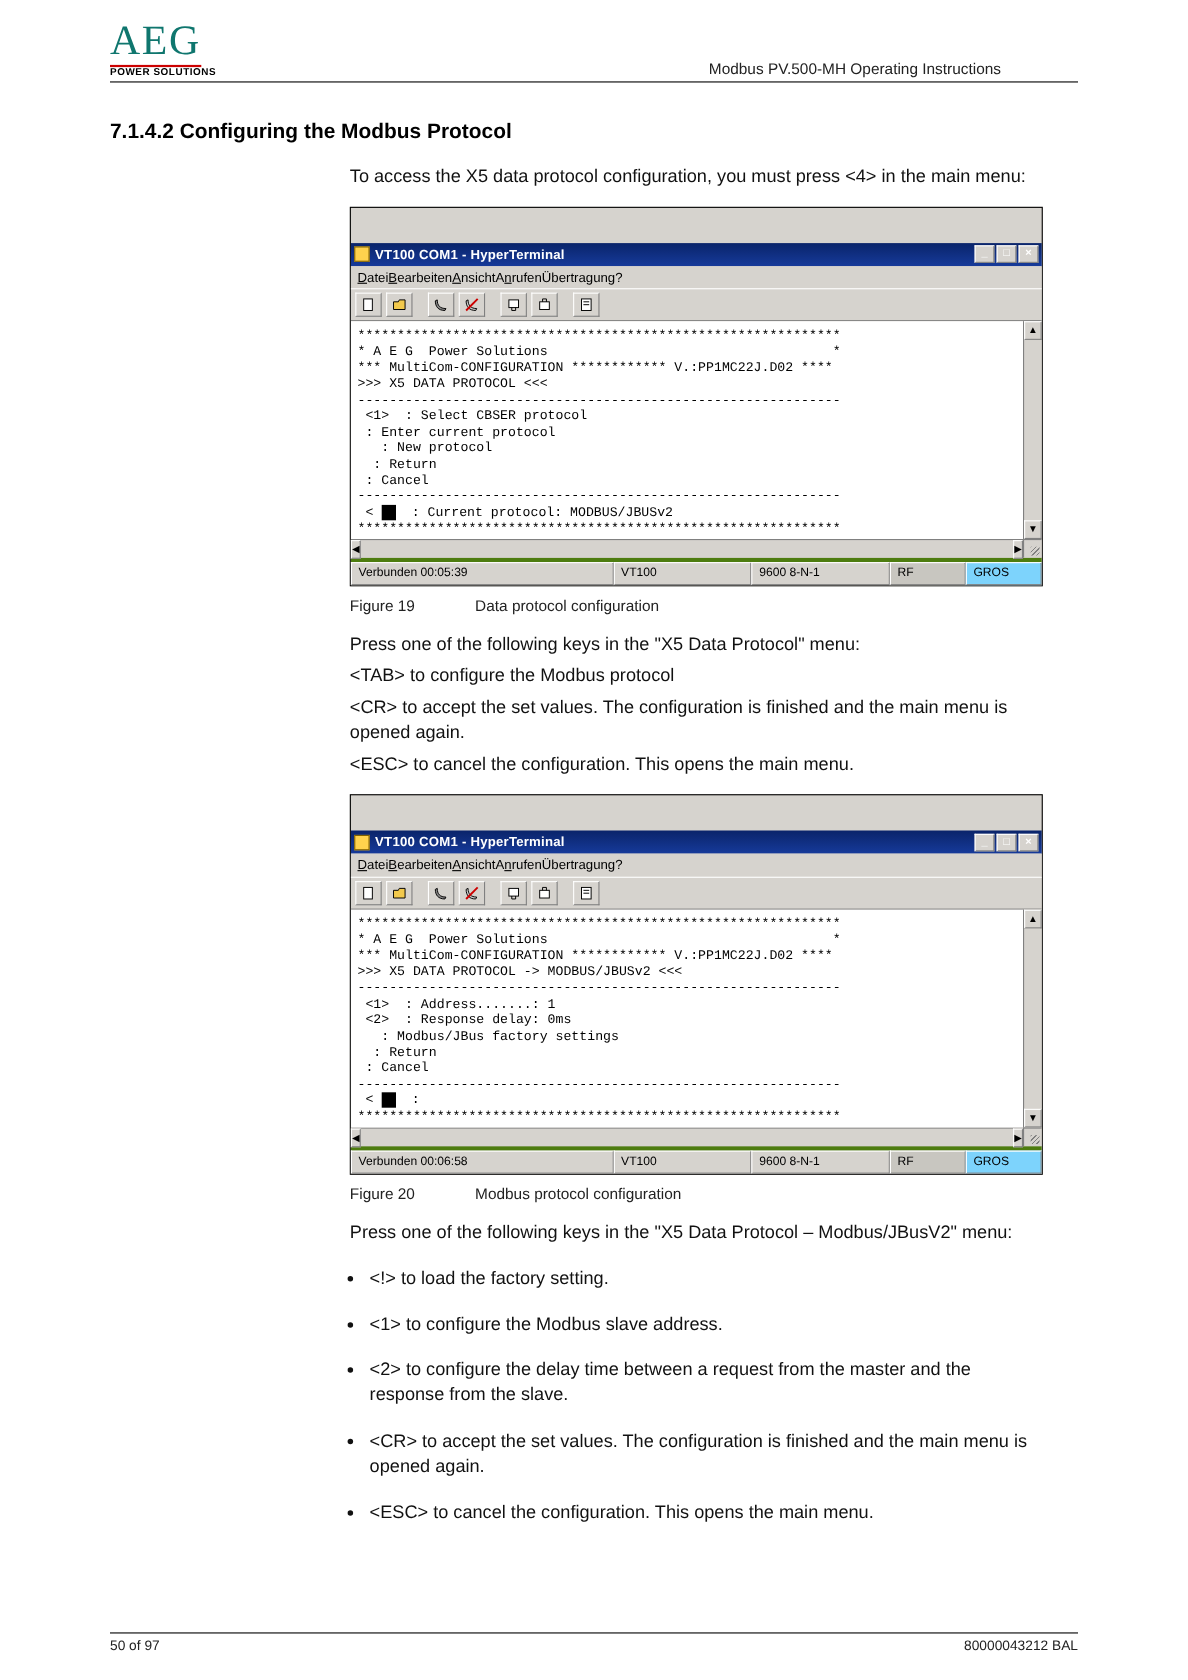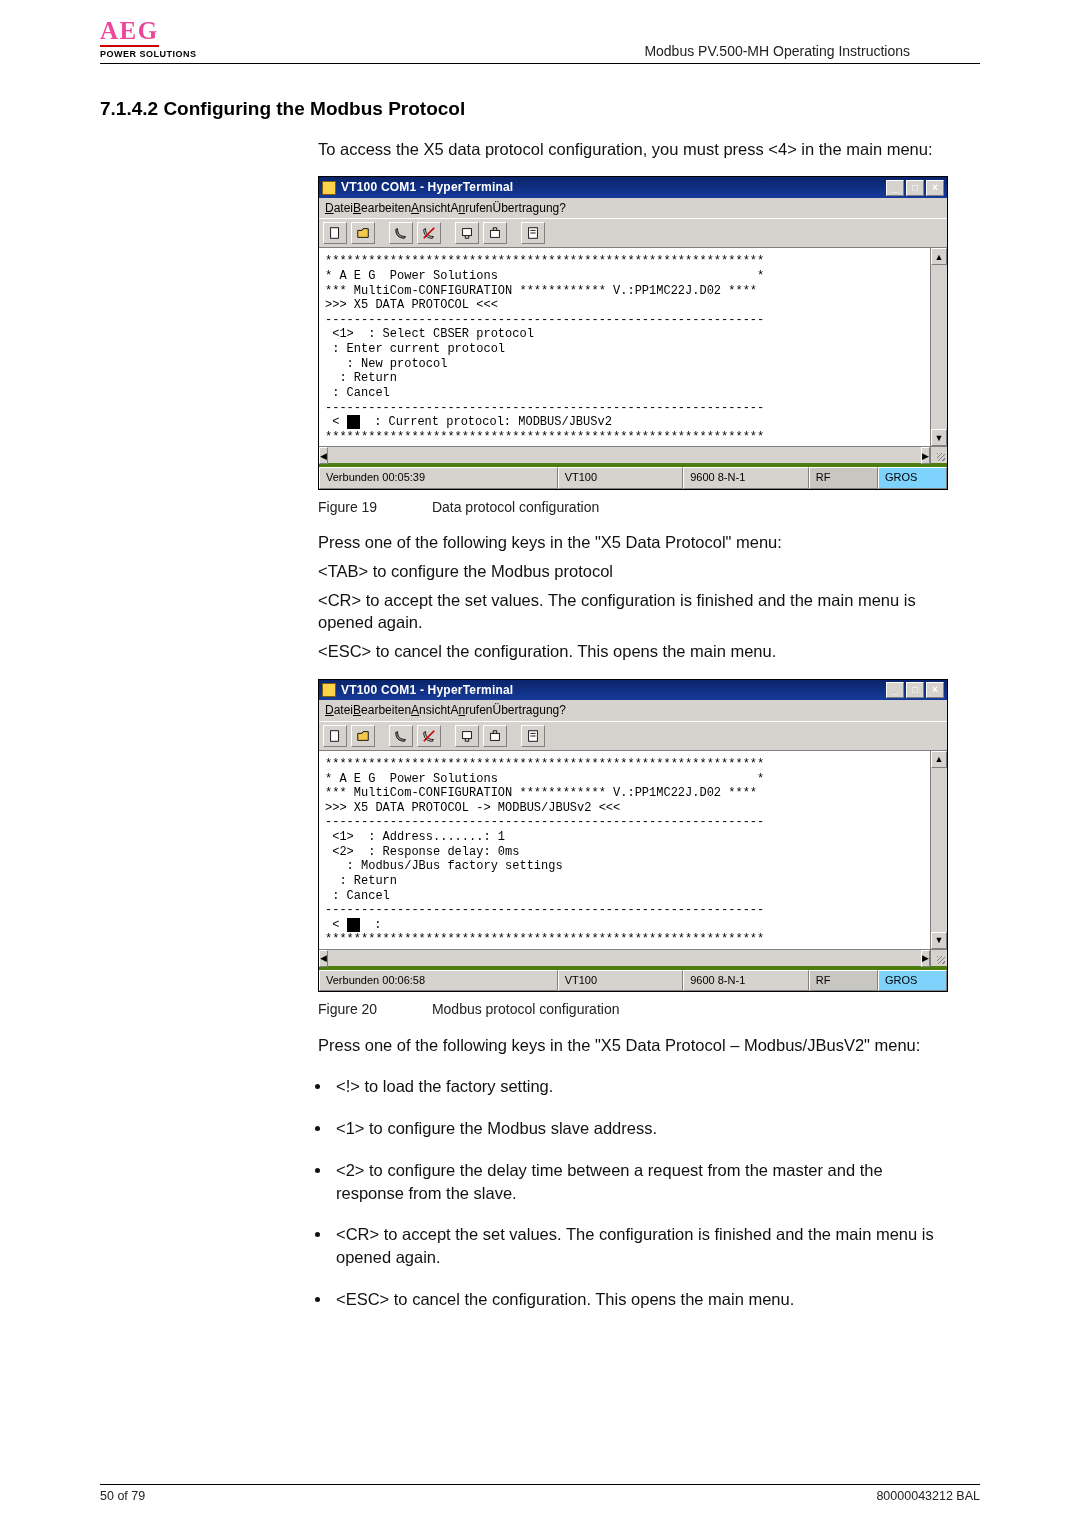--- a/index.html
+++ b/index.html
@@ -1,39 +1,39 @@
 <!DOCTYPE html>
 <html><head>
 <meta charset="utf-8">
 <style>
   * { box-sizing: border-box; margin: 0; padding: 0; }
   html, body { width: 1080px; height: 1527px; background: #fff; font-family: Arial, Helvetica, sans-serif; color: #000; }
   .page { position: relative; width: 1080px; height: 1527px; padding: 20px 100px 30px 100px; }
   .header-row { display: flex; align-items: flex-end; justify-content: space-between; margin-bottom: 4px; }
   .header-text { font-size: 14px; text-align: right; flex: 1; padding-right: 70px; color: #222; }
   .logo-wrap { width: 130px; }
-  .logo-red { color: #ec4899; font-family: Georgia, 'Times New Roman', serif; font-weight: 700; font-size: 25px; letter-spacing: 1.5px; line-height: 0.9; }
+  .logo-red { color: #0f766e; font-family: Georgia, 'Times New Roman', serif; font-weight: 400; font-size: 38px; letter-spacing: 1.5px; line-height: 0.9; }
   .logo-red .u-under { position: relative; }
   .logo-red .u-under::after { content: ""; position: absolute; left: 0; right: 0; height: 2px; background: #c00; bottom: -3px; }
   .logo-sub { font-size: 9px; font-weight: 700; letter-spacing: 0.5px; color: #000; margin-top: 6px; }
   .rule { border: 0; border-top: 1px solid #000; margin: 2px 0 34px 0; }
   .h2 { font-weight: 700; font-size: 19px; margin: 0 0 18px 0; }
   .content { margin-left: 218px; width: 630px; font-size: 16.5px; line-height: 1.38; color: #111; }
   .content p { margin-bottom: 6px; }
   .fig-block { margin: 16px 0 10px 0; }
   .fig-caption { font-size: 14px; margin-top: 8px; color: #222; }
   .fig-caption .fignum { display: inline-block; width: 110px; }
   .list { margin: 10px 0 0 14px; }
   .list li { margin-bottom: 8px; padding-left: 4px; margin-top: 19px; }
   .footer { position: absolute; left: 100px; right: 100px; bottom: 24px; }
   .footer-rule { border: 0; border-top: 1px solid #000; margin-bottom: 4px; }
   .footer-row { display: flex; justify-content: space-between; font-size: 12.5px; color: #222; }
   
   .win { width: 100%; border: 1px solid #000; background: #d6d3ce; font-family: Tahoma, Arial, sans-serif; font-size: 12px; color: #000; }
-  .titlebar { background: linear-gradient(#0a246a,#163a9a); color: #fff; display: flex; align-items: center; padding: 2px 3px; }
+  .titlebar { background: linear-gradient(#0a246a,#163a9a); color: #fff; display: flex; align-items: center; padding: 2px 3px; margin-top: 32px; }
   .titlebar .icon-app { width: 14px; height: 14px; background: #ffd24d; border: 1px solid #806000; margin-right: 5px; }
   .titlebar .ttl { font-weight: 700; font-size: 12px; letter-spacing: 0.2px; flex: 1; }
   .titlebar .btns { display: flex; gap: 2px; }
   .winbtn { width: 18px; height: 16px; background: #d6d3ce; border: 1px solid #808080; border-top-color: #fff; border-left-color: #fff; display:flex; align-items:center; justify-content:center; font-size:10px; font-weight:700; }
   .menubar { background: #d6d3ce; padding: 2px 6px; font-size: 12px; display:flex; }
   .menubar span u { text-decoration: underline; }
   .toolbar { background: #d6d3ce; padding: 3px 4px; display: flex; gap: 4px; border-top: 1px solid #fff; border-bottom: 1px solid #808080; }
   .tbtn { width: 24px; height: 22px; background: #d6d3ce; border: 1px solid #808080; border-top-color:#fff; border-left-color:#fff; display:flex; align-items:center; justify-content:center; }
   .tbtn svg { width: 14px; height: 14px; }
   .tsep { width: 6px; }
@@ -294,18 +294,18 @@
       <li>&lt;1&gt; to configure the Modbus slave address.</li>
       <li>&lt;2&gt; to configure the delay time between a request from the master and the response from the slave.</li>
       <li>&lt;CR&gt; to accept the set values. The configuration is finished and the main menu is opened again.</li>
       <li>&lt;ESC&gt; to cancel the configuration. This opens the main menu.</li>
     </ul>
   </div>
 
   <div class="footer">
     <hr class="footer-rule">
     <div class="footer-row">
-      <span>50 of 79</span>
+      <span>50 of 97</span>
       <span>80000043212 BAL</span>
     </div>
   </div>
 
 </div>
 
 </body></html>

